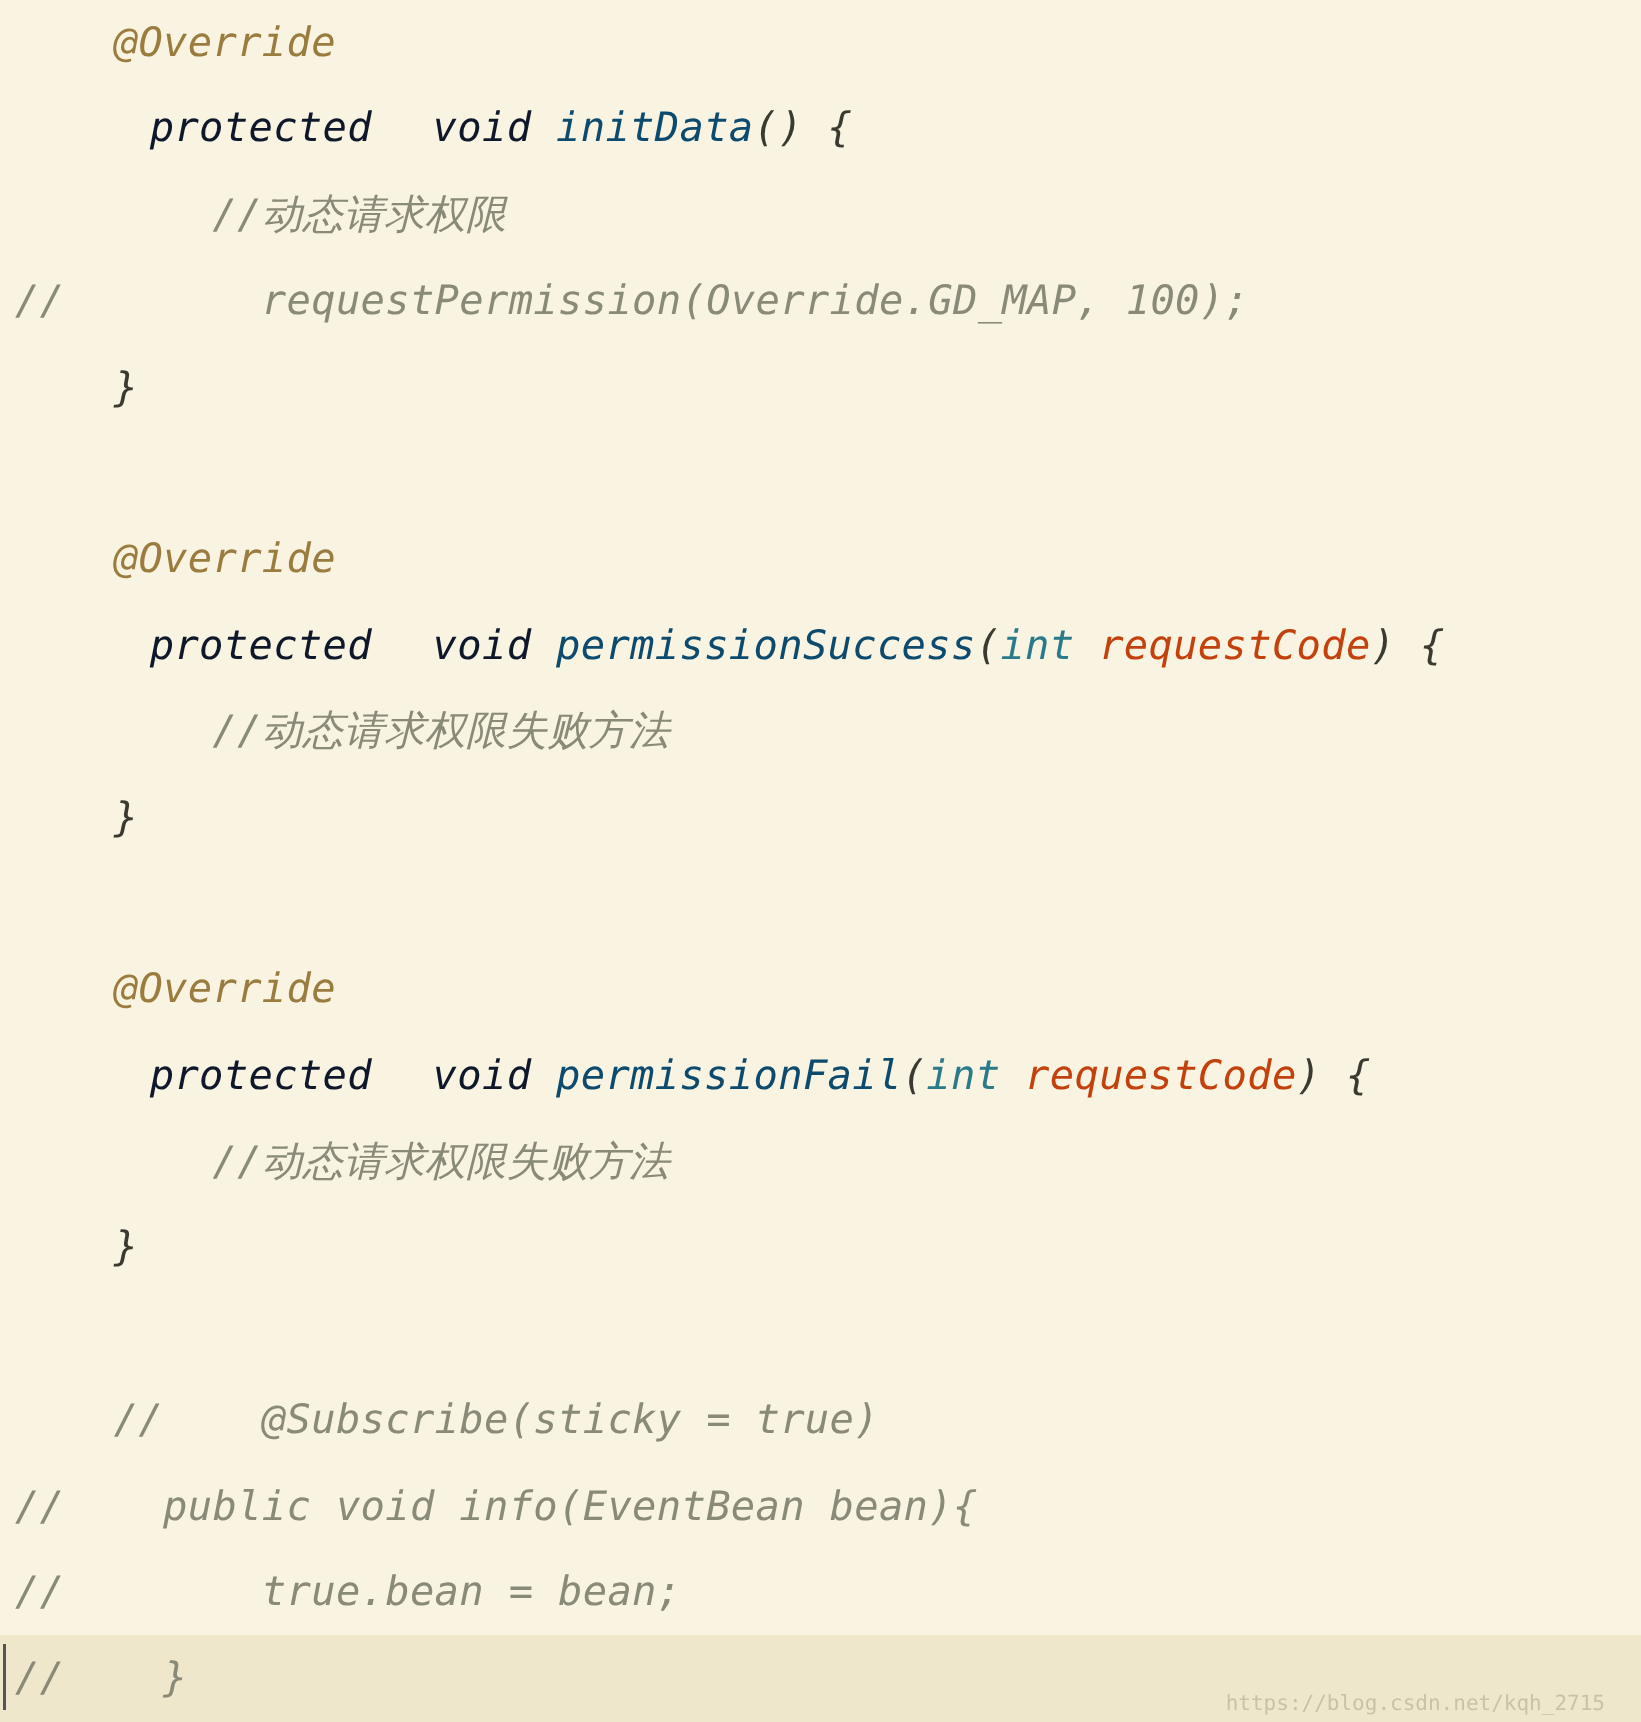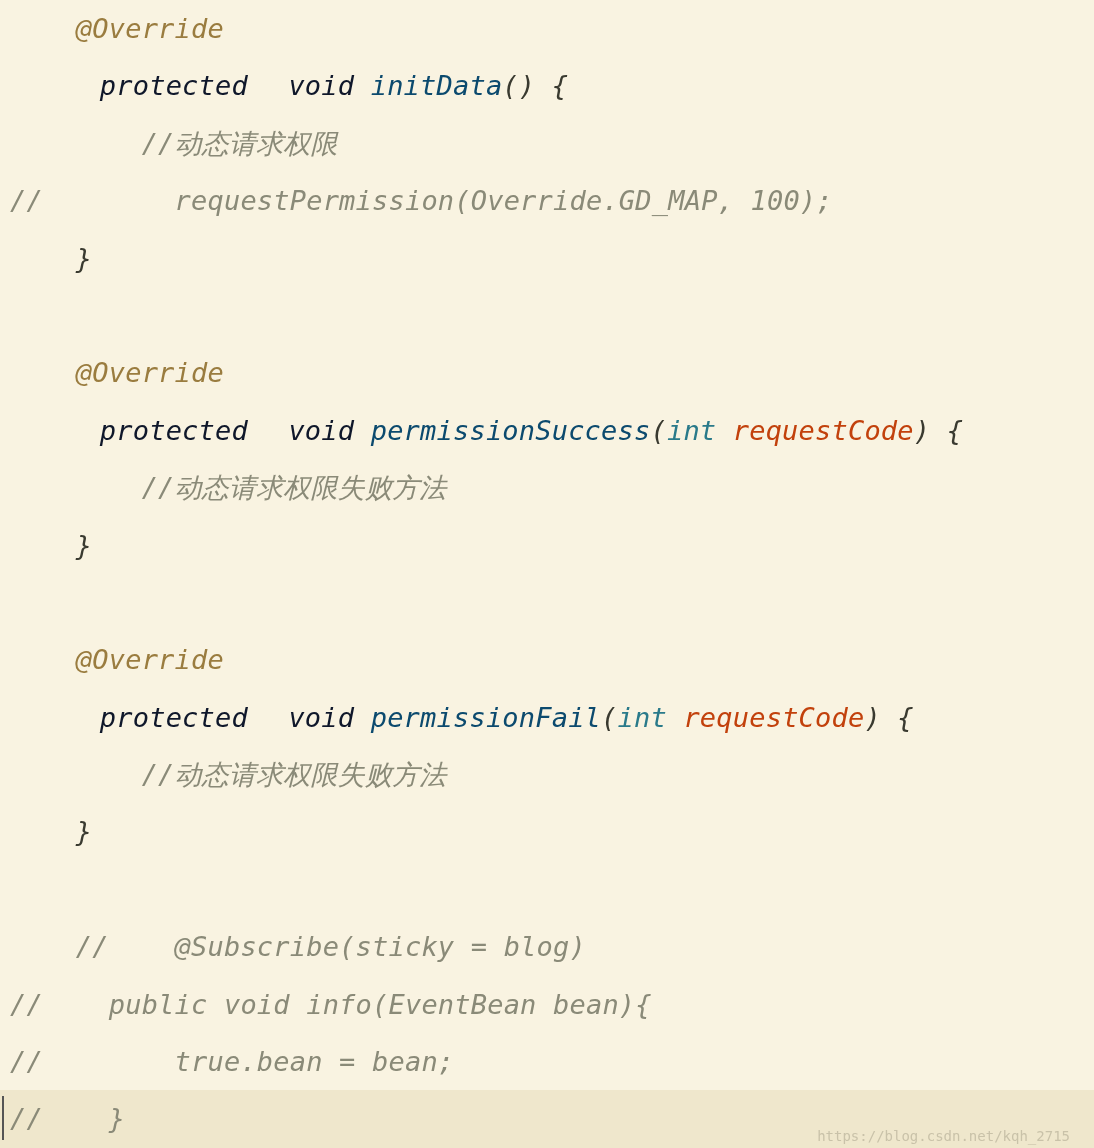--- a/index.html
+++ b/index.html
@@ -151,21 +151,21 @@
     <span class="code">    <span class="c-brace">}</span></span>
   </div>
 
   <div class="line">
     <span class="gutter"></span>
     <span class="code"></span>
   </div>
 
   <div class="line">
     <span class="gutter"></span>
-    <span class="code">    <span class="c-comment">//    @Subscribe(sticky = blog)</span></span>
+    <span class="code">    <span class="c-comment">//    @Subscribe(sticky = true)</span></span>
   </div>
 
   <div class="line">
     <span class="gutter"></span>
     <span class="code"><span class="c-comment">//    public void info(EventBean bean){</span></span>
   </div>
 
   <div class="line">
     <span class="gutter"></span>
     <span class="code"><span class="c-comment">//        true.bean = bean;</span></span>

